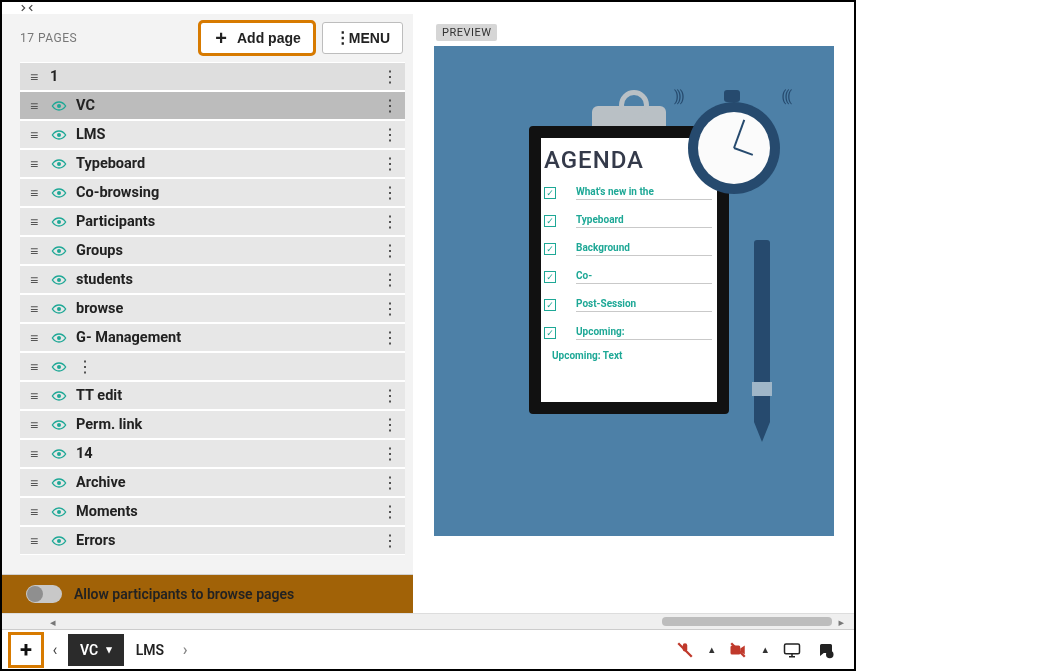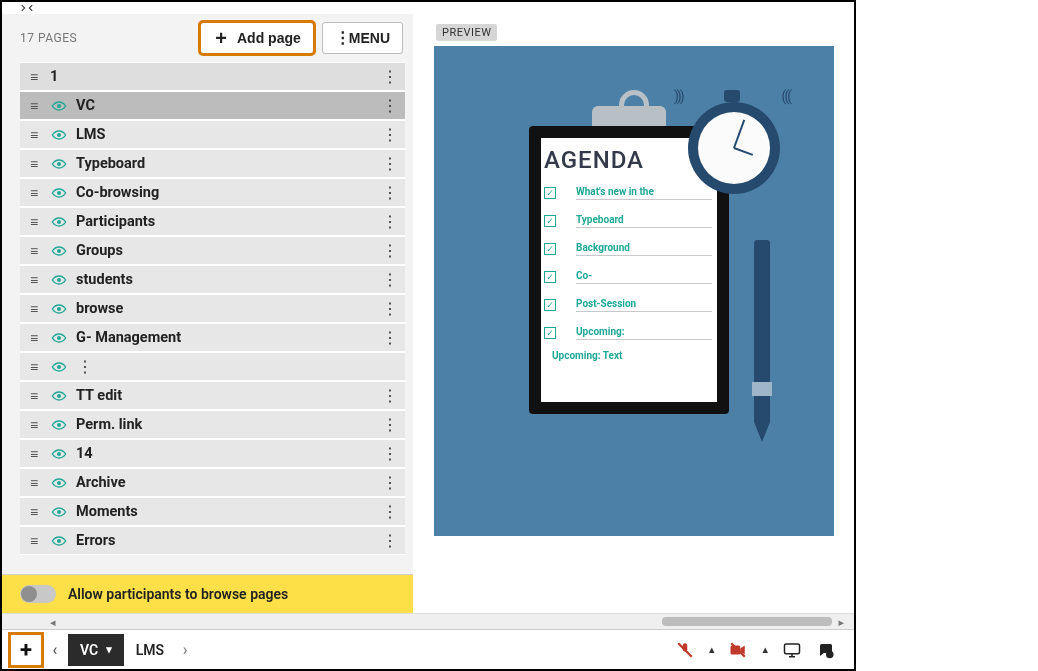--- a/index.html
+++ b/index.html
@@ -99,25 +99,25 @@
   .eye-icon {
     width: 18px;
     margin-right: 8px;
     display: flex; align-items:center; justify-content:center;
   }
   .eye-icon svg { width: 16px; height: 12px; }
   .page-title { flex:1; font-weight: 700; color: #222; font-size: 14.5px;}
   .row-more { width: 18px; text-align:center; color:#333; font-size:16px; cursor:pointer;}
   .allow-row {
     border-top: 1px solid #d0d0d0;
-    padding: 10px 18px;
+    padding: 10px 24px;
     display: flex;
     align-items: center;
     gap: 12px;
-    background:#fde047;
+    background:#a16207;
     font-size:14px;
     font-weight:600;
     color:#222;
   }
   .toggle {
     width: 36px; height: 18px; border-radius: 10px; background:#c8c8c8; position:relative; cursor:pointer;
   }
   .toggle::after {
     content:""; position:absolute; left:1px; top:1px; width:16px; height:16px; border-radius:50%; background:#8f8f8f;
   }

